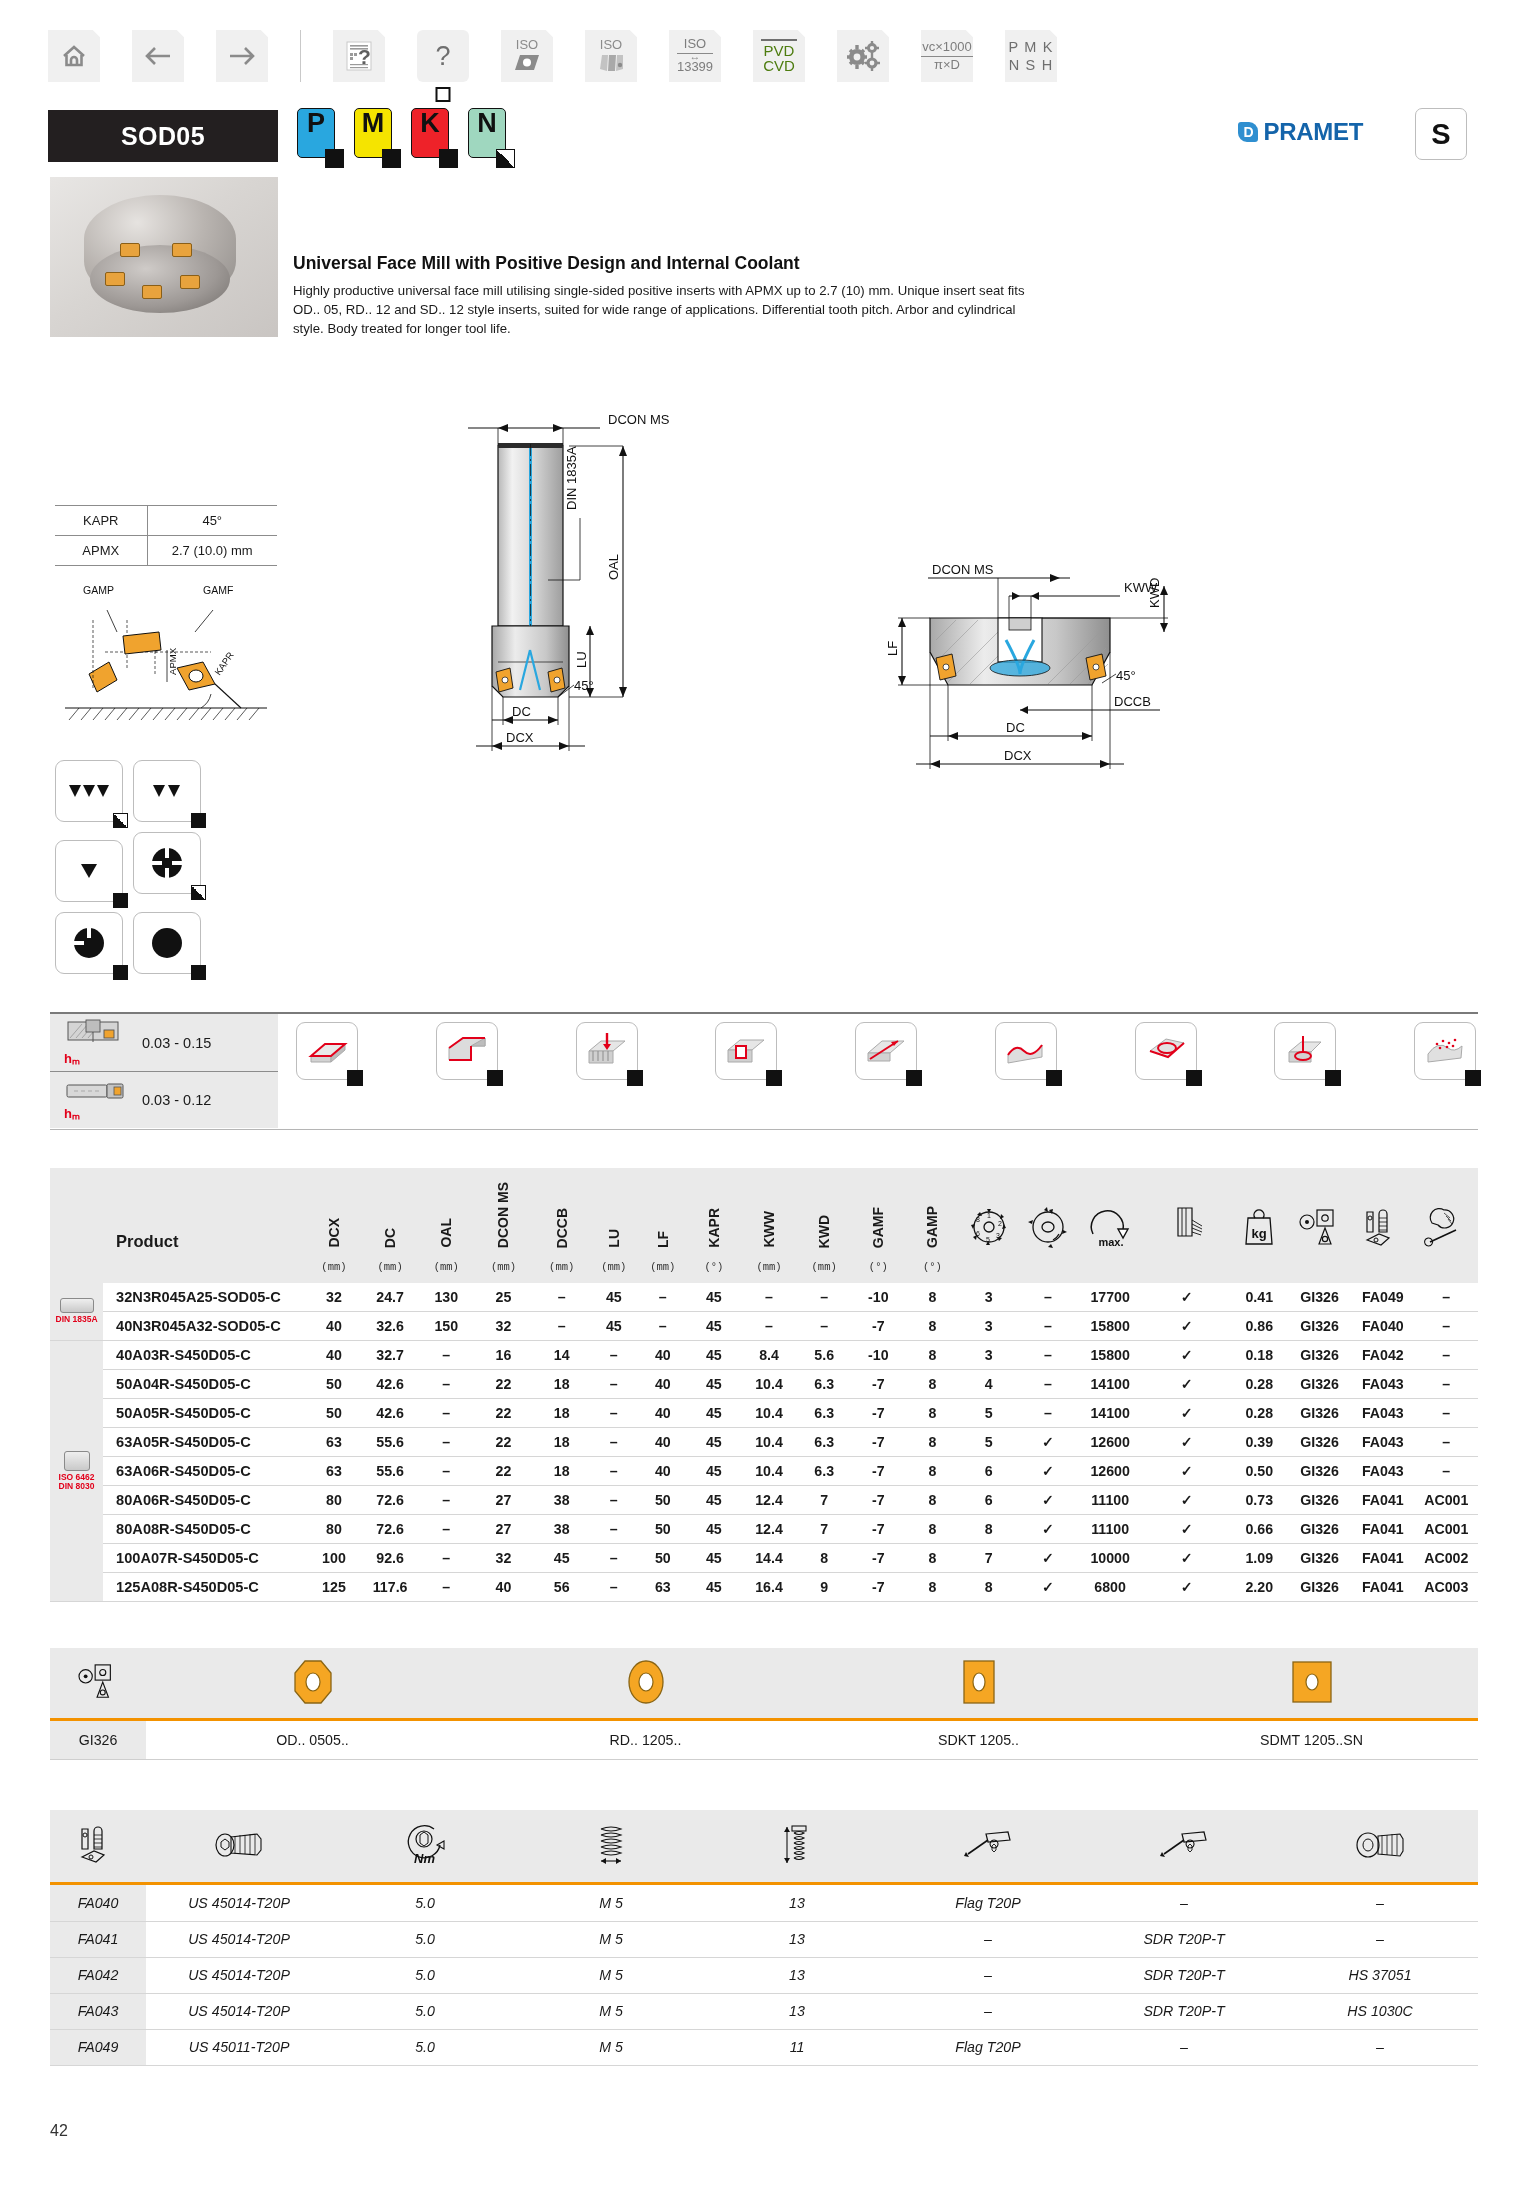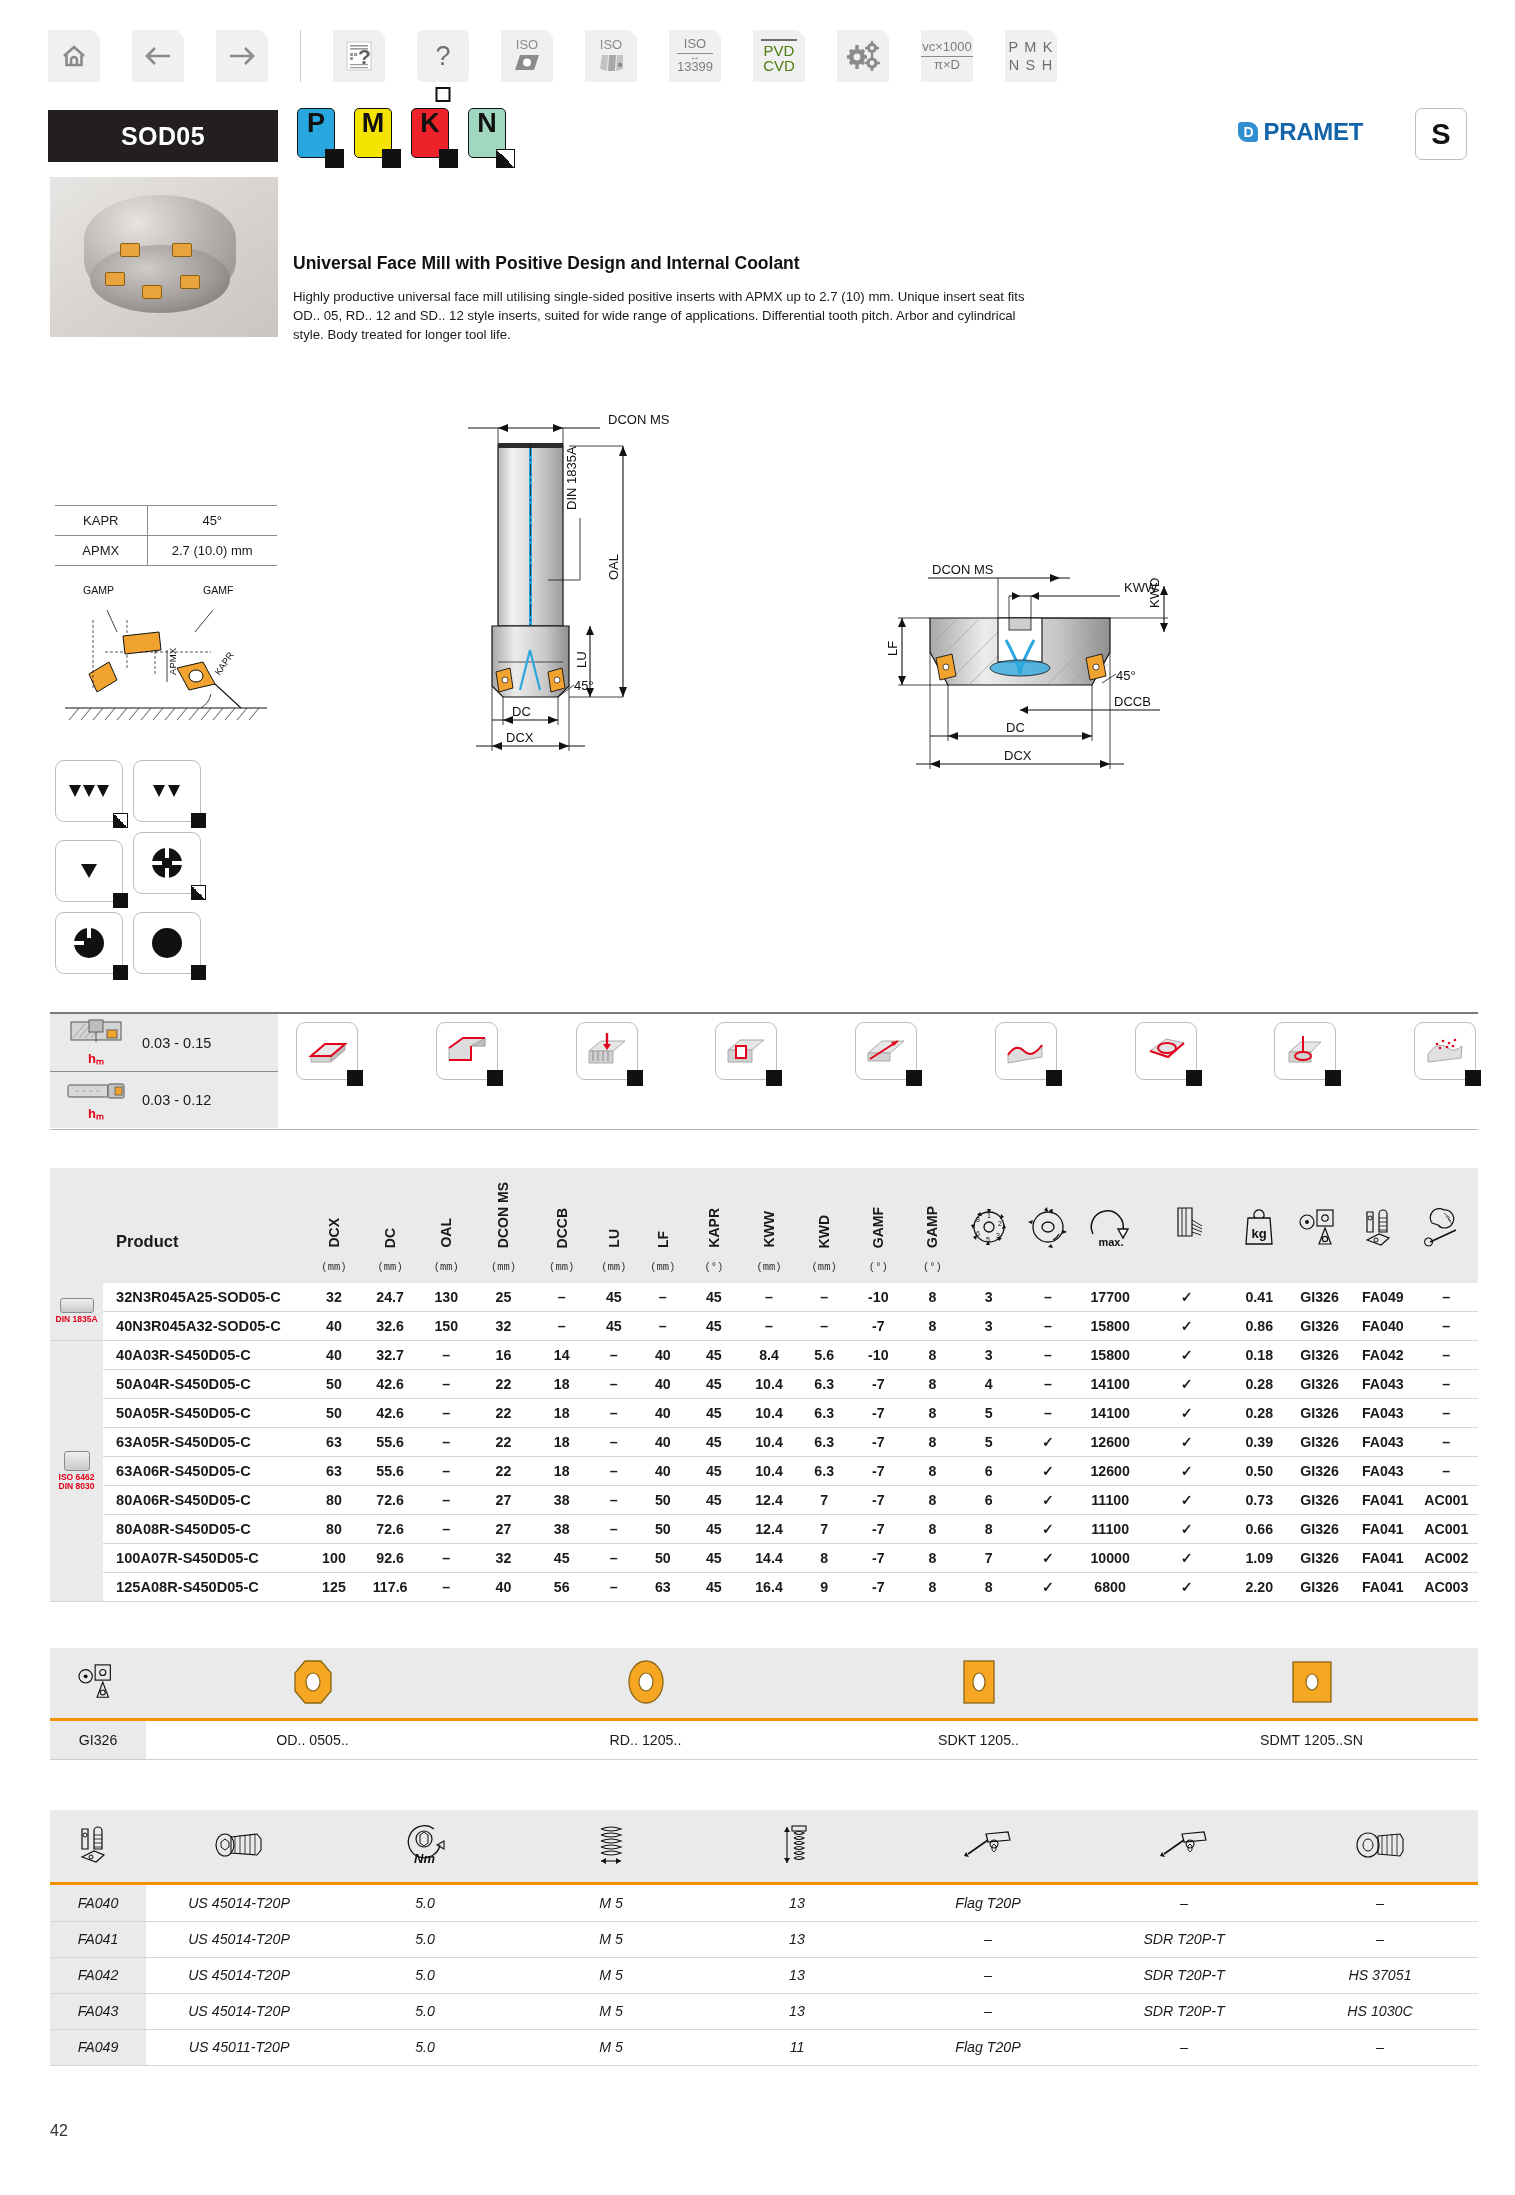--- a/index.html
+++ b/index.html
@@ -58,21 +58,21 @@
   .photo { position:absolute; left:50px; top:177px; width:228px; height:160px;
            background:linear-gradient(145deg,#e8e6e4 0%,#d8d5d2 45%,#c9c5c2 100%); overflow:hidden; }
   .photo .body { position:absolute; left:34px; top:18px; width:152px; height:110px; border-radius:50% / 40%;
      background:radial-gradient(ellipse at 35% 25%, #e6e3e0 0%, #b9b4b0 48%, #8e8a87 100%); }
   .photo .face { position:absolute; left:40px; top:68px; width:140px; height:68px; border-radius:50%;
      background:radial-gradient(ellipse at 40% 35%, #cfcbc8 0%, #9d9895 60%, #6f6b68 100%); }
   .photo .ins { position:absolute; width:20px; height:14px; background:#e8a33d; border:1px solid #8a5f18; border-radius:2px;}
 
   
   .desc-title { position:absolute; left:293px; top:253px; font-size:17.5px; font-weight:bold; color:#111; }
-  .desc-body  { position:absolute; left:293px; top:287px; width:748px; font-size:13.2px; line-height:1.45; color:#1a1a1a; }
+  .desc-body  { position:absolute; left:293px; top:281px; width:748px; font-size:13.2px; line-height:1.45; color:#1a1a1a; }
 
   
   .kt { position:absolute; left:55px; top:505px; width:222px; border-collapse:collapse; font-size:13px; }
   .kt td { border-bottom:1px solid #8c8c8c; padding:7px 4px; text-align:center; }
   .kt tr:first-child td { border-top:1px solid #8c8c8c; }
   .kt td.l { border-right:1px solid #8c8c8c; width:92px; }
 
   
   .geo { position:absolute; left:55px; top:590px; width:222px; height:150px; }
   .geo .lbl { position:absolute; font-size:10.5px; color:#111; }
@@ -88,21 +88,21 @@
   
   .draw { position:absolute; left:440px; top:400px; width:1030px; height:560px; }
 
   
   .hm-wrap { position:absolute; left:50px; top:1012px; width:1428px; height:118px; }
   .hm-rule-top { position:absolute; left:0; top:0; width:1428px; height:2px; background:#7a7a7a; }
   .hm-rule-bot { position:absolute; left:0; bottom:0; width:1428px; height:1.5px; background:#b5b5b5; }
   .hm-box { position:absolute; left:0; top:2px; width:228px; height:114px; background:#eaeaea; }
   .hm-row { height:57px; display:flex; align-items:center; }
   .hm-row + .hm-row { border-top:1.3px solid #8c8c8c; }
-  .hm-ic { width:92px; text-align:center; position:relative; }
+  .hm-ic { width:92px; text-align:left; position:relative;padding-left:14px; }
   .hm-ic .hsym { font-size:13px; font-weight:bold; color:#e2001a; display:block; margin-top:-3px; }
   .hm-val { font-size:14.5px; }
   .appicons { position:absolute; left:246px; top:10px; width:1180px; display:flex; justify-content:space-between; }
   .aic { width:62px; height:58px; border:1.5px solid #bdbdbd; border-radius:9px; position:relative;
          display:flex; align-items:center; justify-content:center; background:#fff; }
   .aic .sq { position:absolute; right:-6px; bottom:-7px; width:16px; height:16px; background:#111; }
 
   
   .mt-wrap { position:absolute; left:50px; top:1168px; width:1428px; }
   table.mt { border-collapse:collapse; width:1428px; font-size:14.2px; }

